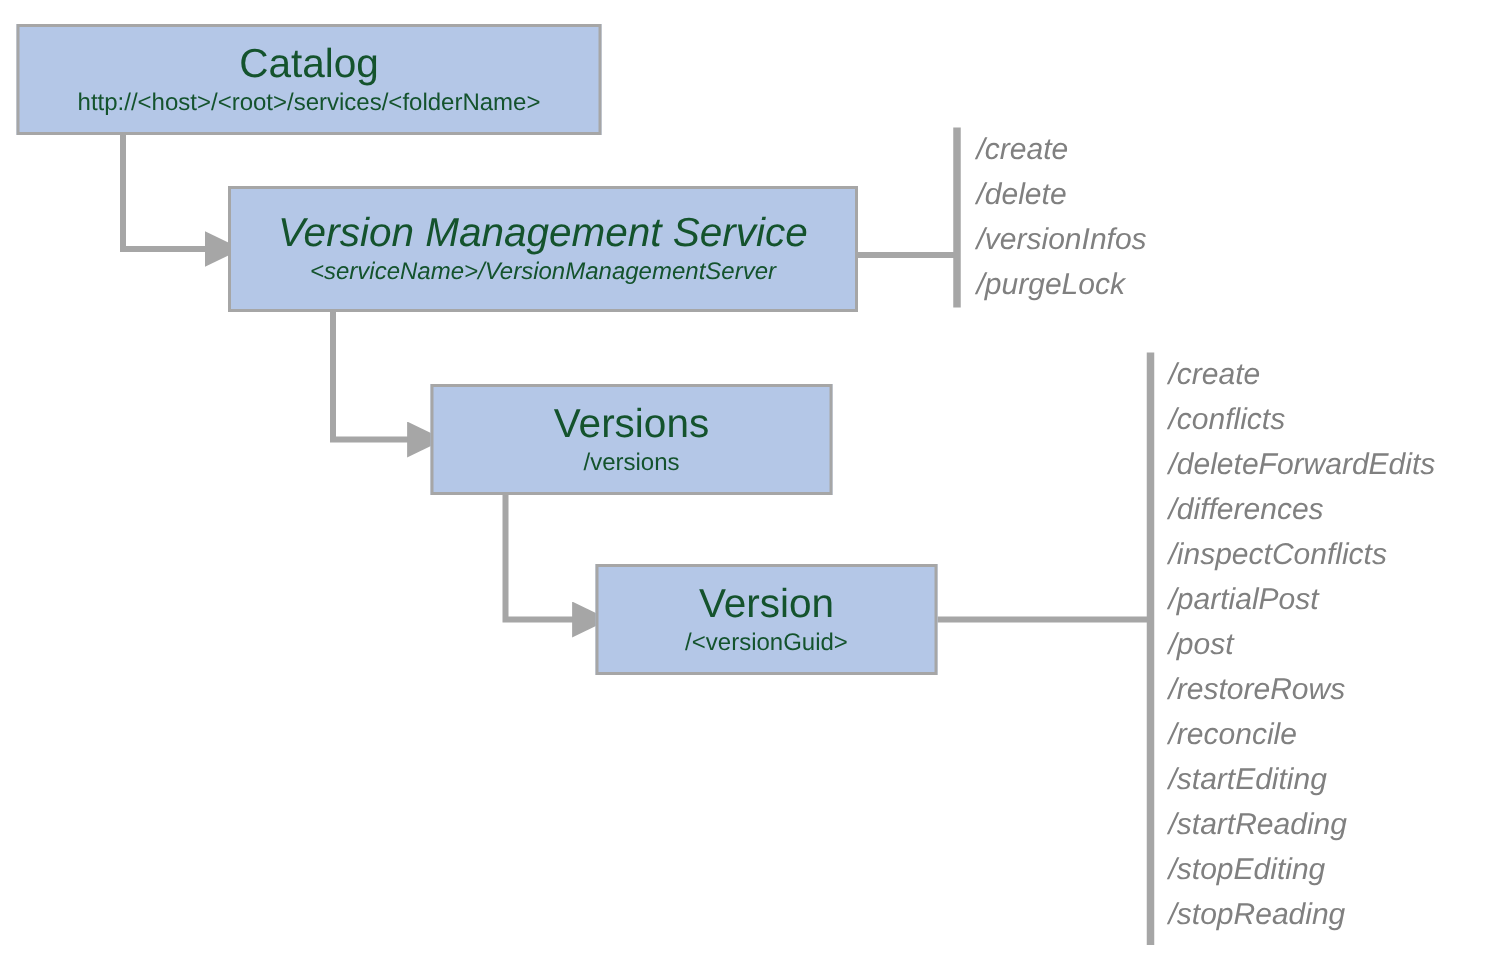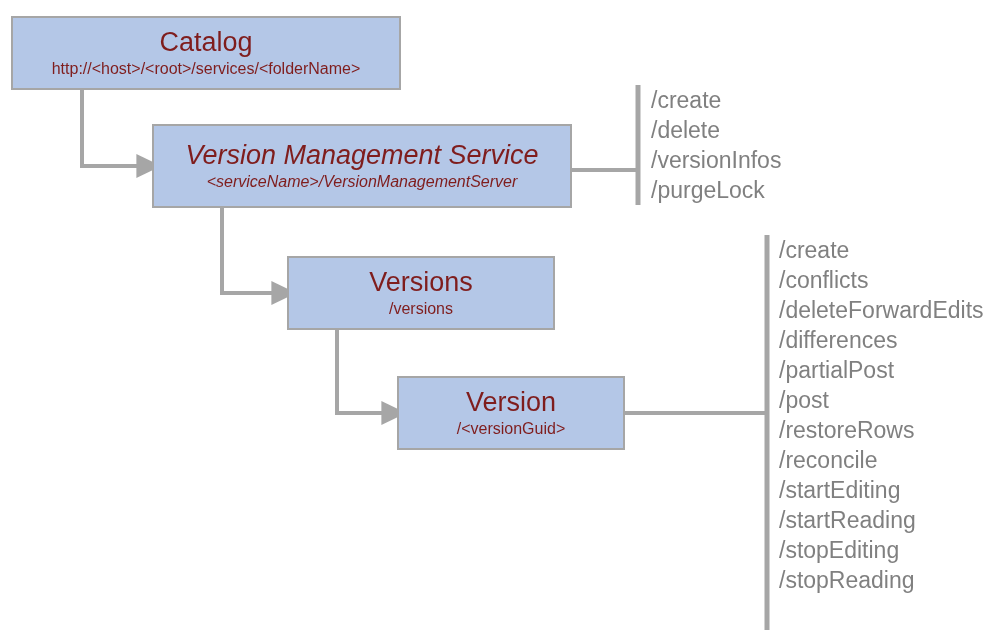--- a/index.html
+++ b/index.html
@@ -30,21 +30,21 @@
   }
   .node {
     position: absolute;
     box-sizing: border-box;
     background: #b4c7e7;
     border: 2px solid #a6a6a6;
     display: flex;
     flex-direction: column;
     align-items: center;
     justify-content: center;
-    color: #7f1d1d;
+    color: #14532d;
     text-align: center;
   }
   .node .node-title {
     font-size: 27px;
     line-height: 31px;
     font-weight: normal;
     letter-spacing: 0px;
     white-space: nowrap;
   }
   .node .node-sub {
@@ -76,23 +76,24 @@
   }
   #node-version {
     left: 397px;
     top: 376px;
     width: 228px;
     height: 74px;
   }
   .op-list {
     position: absolute;
     color: #808080;
-    font-size: 23px;
+    font-size: 20px;
     line-height: 30px;
     white-space: nowrap;
+    font-style: italic;
   }
   .op-list .op-item {
     display: block;
     height: 30px;
   }
   #ops-service {
     left: 651px;
     top: 85px;
   }
   #ops-version {
@@ -160,20 +161,21 @@
     <span class="op-item">/delete</span>
     <span class="op-item">/versionInfos</span>
     <span class="op-item">/purgeLock</span>
   </div>
 
   <div class="op-list" id="ops-version">
     <span class="op-item">/create</span>
     <span class="op-item">/conflicts</span>
     <span class="op-item">/deleteForwardEdits</span>
     <span class="op-item">/differences</span>
+    <span class="op-item">/inspectConflicts</span>
     <span class="op-item">/partialPost</span>
     <span class="op-item">/post</span>
     <span class="op-item">/restoreRows</span>
     <span class="op-item">/reconcile</span>
     <span class="op-item">/startEditing</span>
     <span class="op-item">/startReading</span>
     <span class="op-item">/stopEditing</span>
     <span class="op-item">/stopReading</span>
   </div>
 

